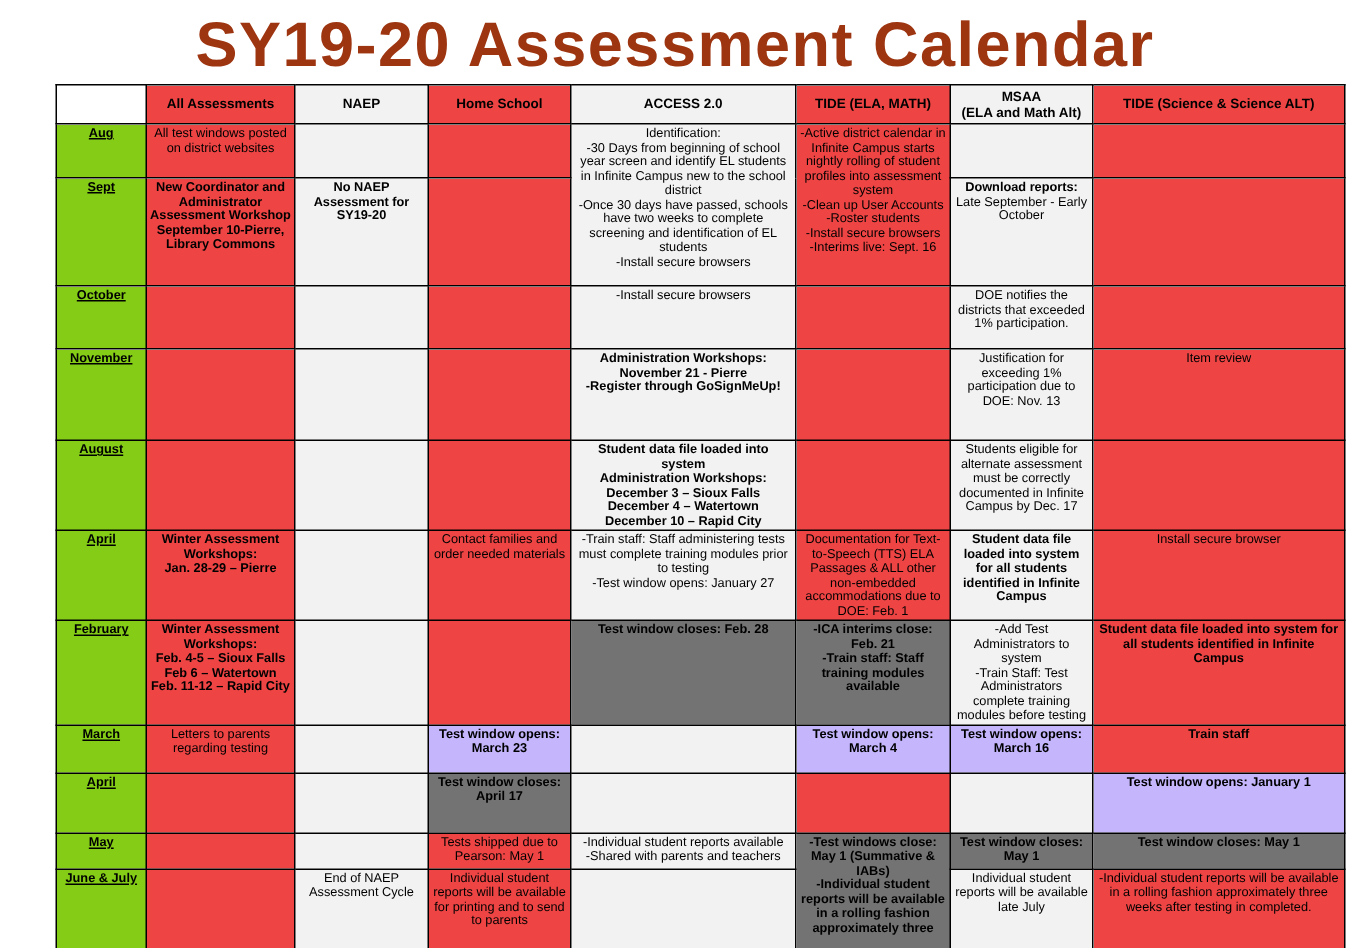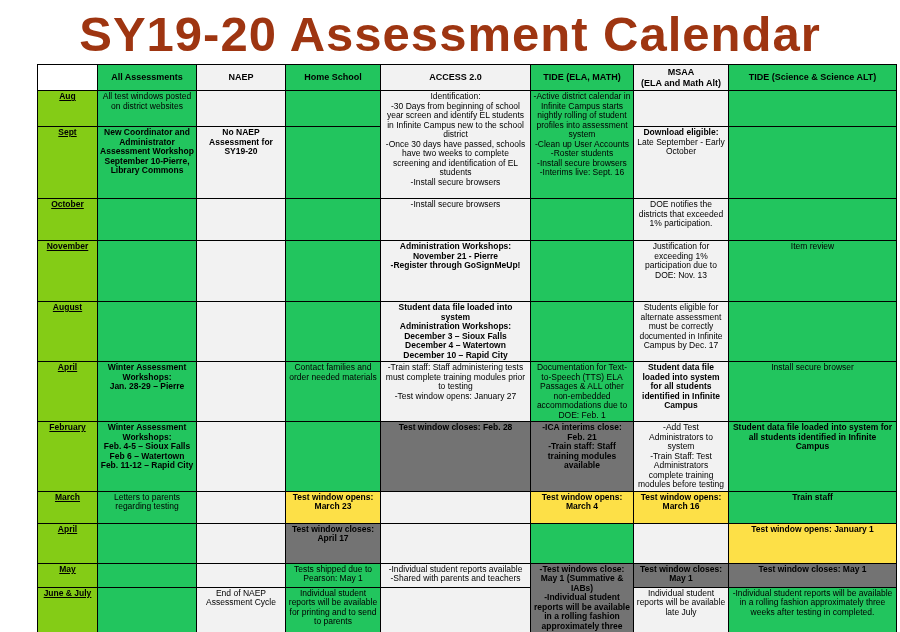--- a/index.html
+++ b/index.html
@@ -1,21 +1,21 @@
 <!DOCTYPE html>
 <html><head>
 <meta charset="utf-8">
 <style>
   html,body{margin:0;padding:0;background:#ffffff;width:900px;height:632px;overflow:hidden;}
   body{font-family:"Liberation Sans", sans-serif;}
   .page{width:900px;height:632px;position:relative;}
   h1.title{
     margin:0;padding:6px 0 2px 0;
     text-align:center;
-    font-size:49px;font-weight:bold;letter-spacing:1px;
+    font-size:42px;font-weight:bold;letter-spacing:1px;
     color:#9e3511;
     font-family:"Liberation Sans", sans-serif;
   }
   table.cal{
     border-collapse:collapse;
     table-layout:fixed;
     margin-left:37px;
     width:859px;
   }
   table.cal th, table.cal td{
@@ -33,23 +33,23 @@
     font-size:9px;font-weight:bold;vertical-align:middle;line-height:1.15;
   }
   td.mon{
     background:#84cc16;
     vertical-align:bottom;
     font-weight:bold;
     font-size:9px;
     padding-bottom:2px;
     text-decoration:underline;
   }
-  .pink{background:#22c55e;}
+  .pink{background:#ef4444;}
   .wht{background:#f2f2f2;}
-  .blue{background:#fde047;}
+  .blue{background:#c4b5fd;}
   .org{background:#737373;}
   .b{font-weight:bold;}
   .sub{font-weight:normal;text-align:right;}
 </style>
 </head>
 <body>
 
 <div class="page">
   <h1 class="title">SY19-20 Assessment Calendar</h1>
 
@@ -93,21 +93,21 @@
 -Install secure browsers
 -Interims live: Sept. 16</td>
         <td class="wht"></td>
         <td class="pink"></td>
       </tr>
       <tr style="height:72px">
         <td class="mon">Sept</td>
         <td class="pink b">New Coordinator and Administrator Assessment Workshop September 10-Pierre, Library Commons</td>
         <td class="wht b">No NAEP Assessment for SY19-20</td>
         <td class="pink"></td>
-        <td class="wht"><span class="b">Download eligible:</span>
+        <td class="wht"><span class="b">Download reports:</span>
 <span class="sub">Late September - Early October</span></td>
         <td class="pink"></td>
       </tr>
       <tr style="height:42px">
         <td class="mon">October</td>
         <td class="pink"></td>
         <td class="wht"></td>
         <td class="pink"></td>
         <td class="wht">-Install secure browsers</td>
         <td class="pink"></td>

